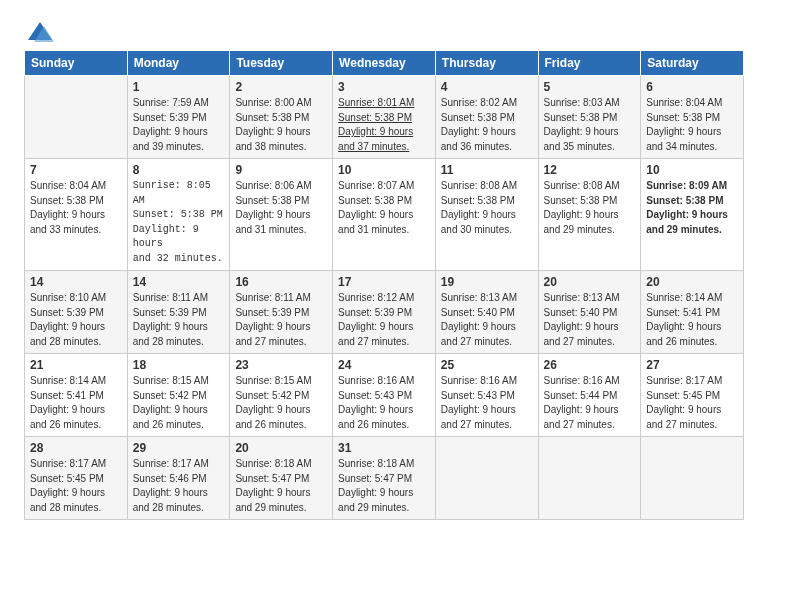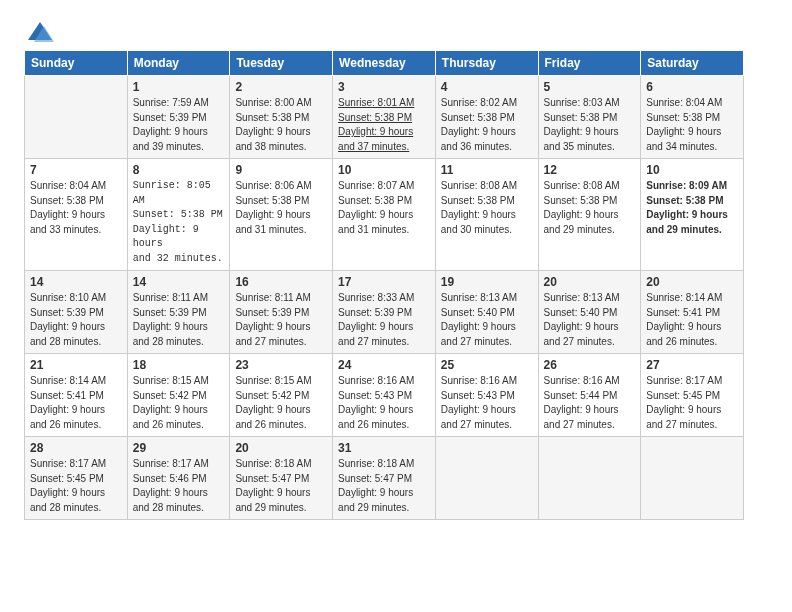--- a/index.html
+++ b/index.html
@@ -235,21 +235,21 @@
           </td>
           <td>
             <span class="day-num">16</span>
             <div class="day-detail" style="white-space: pre-line;">Sunrise: 8:11 AM
 Sunset: 5:39 PM
 Daylight: 9 hours
 and 27 minutes.</div>
           </td>
           <td>
             <span class="day-num">17</span>
-            <div class="day-detail" style="white-space: pre-line;">Sunrise: 8:33 AM
+            <div class="day-detail" style="white-space: pre-line;">Sunrise: 8:12 AM
 Sunset: 5:39 PM
 Daylight: 9 hours
 and 27 minutes.</div>
           </td>
           <td>
             <span class="day-num">19</span>
             <div class="day-detail" style="white-space: pre-line;">Sunrise: 8:13 AM
 Sunset: 5:40 PM
 Daylight: 9 hours
 and 27 minutes.</div>

